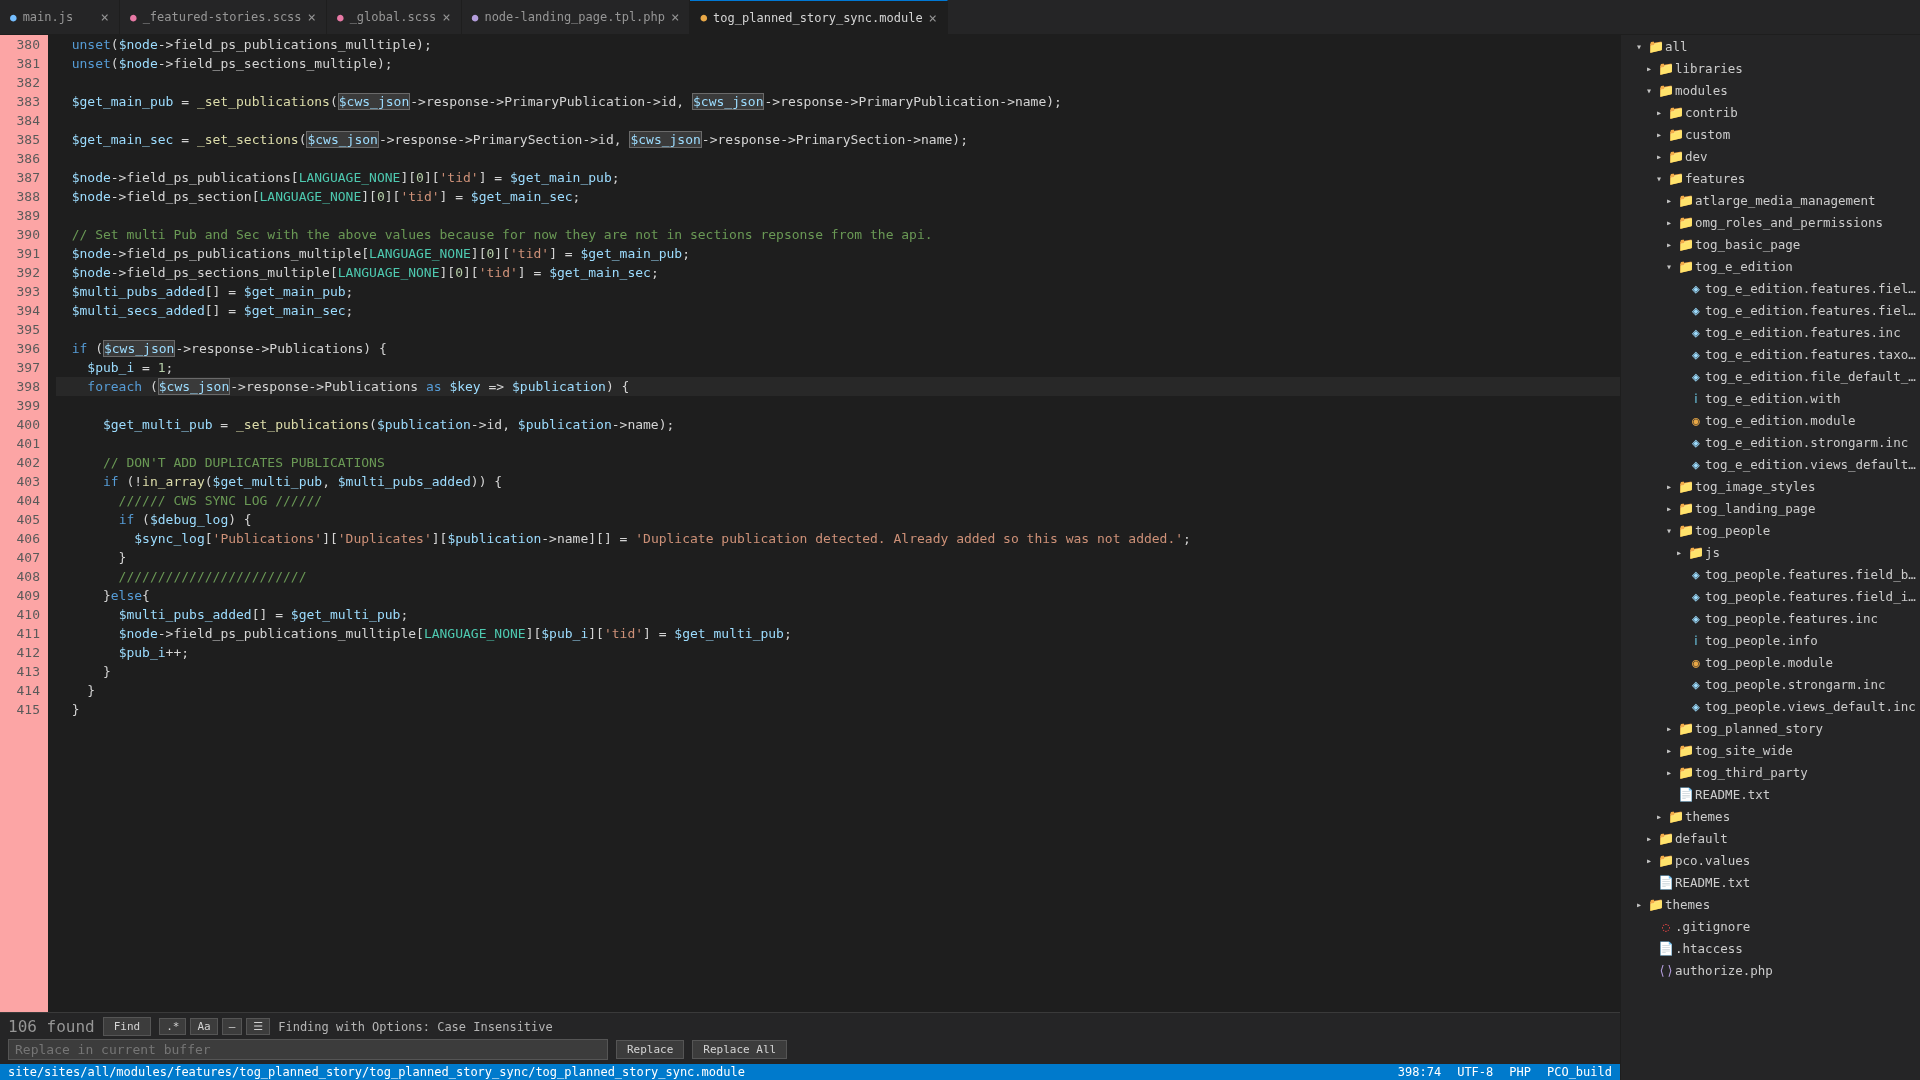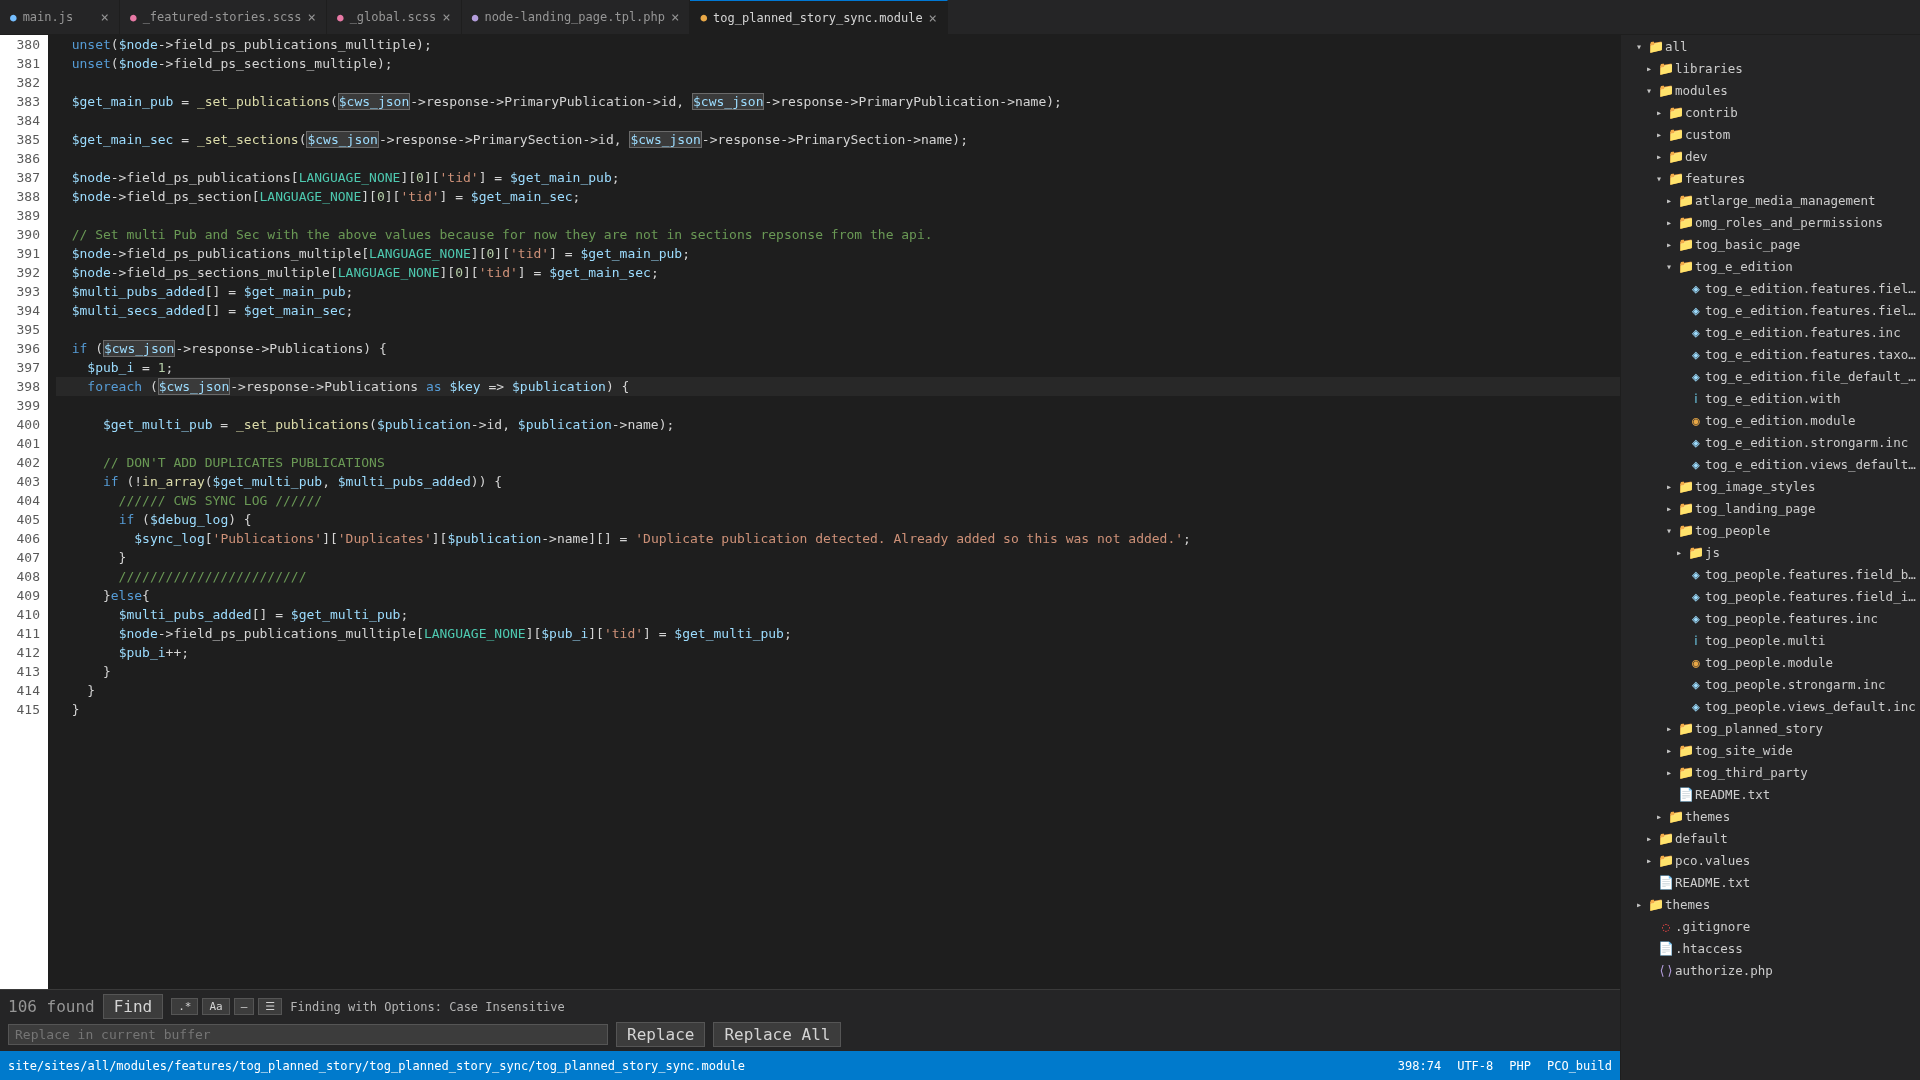--- a/index.html
+++ b/index.html
@@ -64,21 +64,21 @@
       background: #1e1e1e;
     }
 
     .code-view {
       flex: 1;
       overflow: hidden;
       display: flex;
     }
 
     .line-numbers {
-      background: #ffffff;
+      background: #fca5a5;
       color: #5a5a5a;
       text-align: right;
       padding: 0 8px;
       user-select: none;
       font-size: 13px;
       line-height: 19px;
       width: 48px;
       flex-shrink: 0;
       padding-top: 0;
       overflow: hidden;
@@ -154,21 +154,21 @@
       color: #969696;
       font-size: 16px;
       white-space: nowrap;
     }
     .search-btn {
       background: #3c3c3c;
       border: 1px solid #555;
       color: #d4d4d4;
       padding: 2px 10px;
       font-family: inherit;
-      font-size: 16px;
+      font-size: 11px;
       cursor: pointer;
     }
     .search-options {
       display: flex;
       gap: 4px;
       align-items: center;
     }
     .search-opt-btn {
       background: #3c3c3c;
       border: 1px solid #555;
@@ -179,21 +179,21 @@
       font-family: inherit;
     }
     .result-text {
       color: #b5b5b5;
       font-size: 12px;
     }
 
     
     .status-bar {
       background: #007acc;
-      height: 29px;
+      height: 16px;
       display: flex;
       align-items: center;
       padding: 0 8px;
       font-size: 12px;
       color: #fff;
       gap: 20px;
       flex-shrink: 0;
     }
     .status-left { flex: 1; }
     .status-right { display: flex; gap: 16px; }
@@ -506,21 +506,21 @@
       <div class="tree-item">
         <span class="indent" style="width:50px"></span>
         <span style="width:16px;display:inline-block;"></span>
         <span class="icon" style="color:#9cdcfe">◈</span>
         <span class="label">tog_people.features.inc</span>
       </div>
       <div class="tree-item">
         <span class="indent" style="width:50px"></span>
         <span style="width:16px;display:inline-block;"></span>
         <span class="icon" style="color:#69c1dc">ℹ</span>
-        <span class="label">tog_people.multi</span>
+        <span class="label">tog_people.info</span>
       </div>
       <div class="tree-item">
         <span class="indent" style="width:50px"></span>
         <span style="width:16px;display:inline-block;"></span>
         <span class="icon" style="color:#e9a847">◉</span>
         <span class="label">tog_people.module</span>
       </div>
       <div class="tree-item">
         <span class="indent" style="width:50px"></span>
         <span style="width:16px;display:inline-block;"></span>

